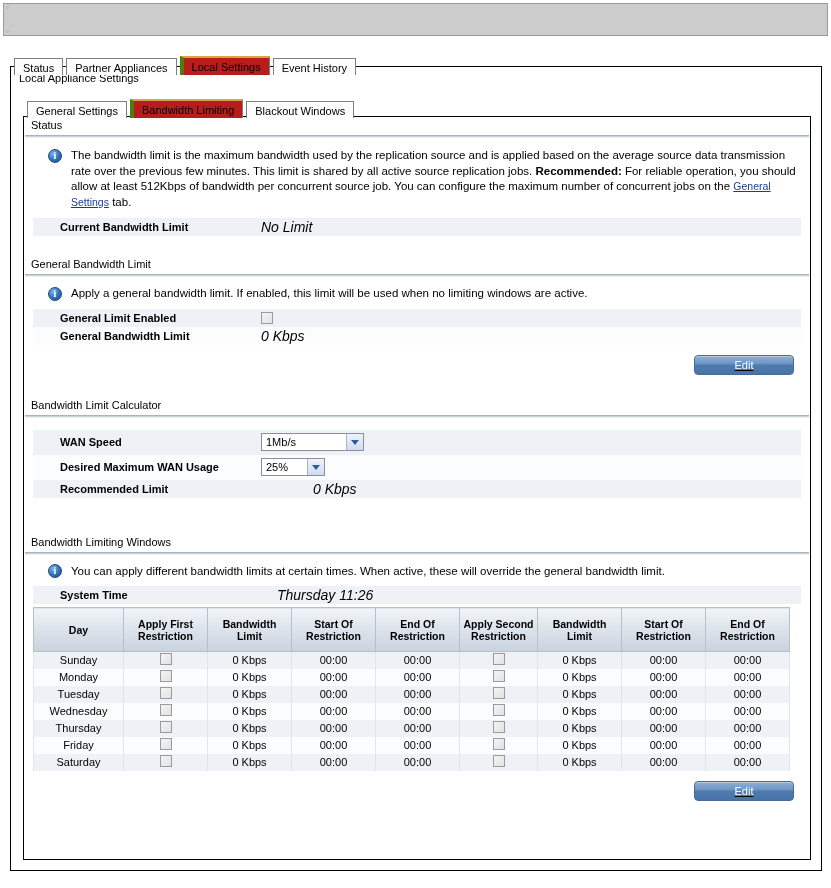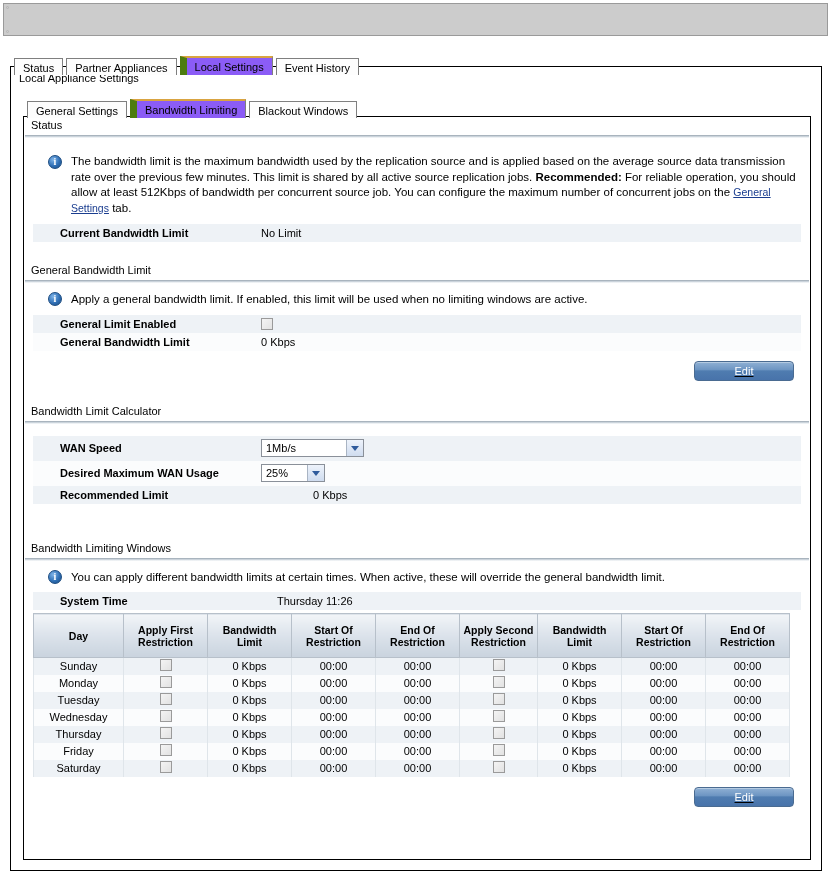--- a/index.html
+++ b/index.html
@@ -38,23 +38,23 @@
     color: #000;
     background: #fdfdfd;
     border: 1px solid #7f7f7f;
     border-bottom: none;
     white-space: nowrap;
     cursor: default;
   }
   .tab.active {
     height: 19px;
     line-height: 17px;
-    background: #8b5cf6;
+    background: #b91c1c;
     border-top: 2px solid #d9a441;
-    border-left: 7px solid #4d7c0f;
+    border-left: 4px solid #4d7c0f;
     border-right: 1px solid #7f7f7f;
     position: relative;
     z-index: 6;
     box-shadow: 0 1px 0 0 #ffffff;
   }
 
   
   .panel-outer {
     position: absolute; left: 10px; top: 66px;
     width: 812px; height: 805px;
@@ -97,21 +97,21 @@
   .sec-rule {
     height: 3px;
     background: linear-gradient(to bottom, #b9c3cc 0%, #d5dde4 40%, #ffffff 100%);
     border-top: 1px solid #a9b4be;
     margin: 0 1px 0 1px;
   }
 
   
   .info-block {
     display: flex;
-    padding: 16px 14px 8px 24px;
+    padding: 10px 14px 8px 24px;
   }
   .info-icon {
     flex: 0 0 14px;
     width: 14px; height: 14px;
     margin-right: 9px;
     margin-top: 1px;
     border-radius: 50%;
     background: radial-gradient(circle at 35% 30%, #7fb4e8 0%, #2f6fb5 55%, #1d4f86 100%);
     border: 1px solid #1b4b80;
     position: relative;
@@ -127,41 +127,42 @@
     line-height: 14px;
   }
   .info-text {
     font-size: 11.5px;
     line-height: 15.5px;
     color: #000;
   }
   .info-text b { font-weight: bold; }
   .info-text a { color: #1a3d8f; text-decoration: underline; font-size: 10.5px; }
 
-  .info-block.single { padding: 9px 14px 7px 24px; }
+  .info-block.single { padding: 9px 14px 7px 24px; align-items: center; }
   .info-block.single .info-icon { margin-top: 0; }
 
   
   .kv-rows { margin: 0 9px; }
   .kv {
     display: flex; align-items: center;
     height: 18px;
   }
   .kv.odd  { background: #eef2f6; }
   .kv.even { background: #fbfcfd; }
   .kv-label {
     width: 228px;
     padding-left: 27px;
     font-weight: bold;
     font-size: 11px;
     color: #000;
   }
   .kv-value {
-    font-size: 11px;
-    color: #000;
+    font-size: 14px;
+    color: #000;
+    font-style: italic;
   }
 
   
   .cbx {
     width: 12px; height: 12px;
     background: linear-gradient(to bottom right, #f4f4f4, #e2e2e2);
     border: 1px solid #9a9a9a;
     display: inline-block;
     cursor: pointer;
   }

